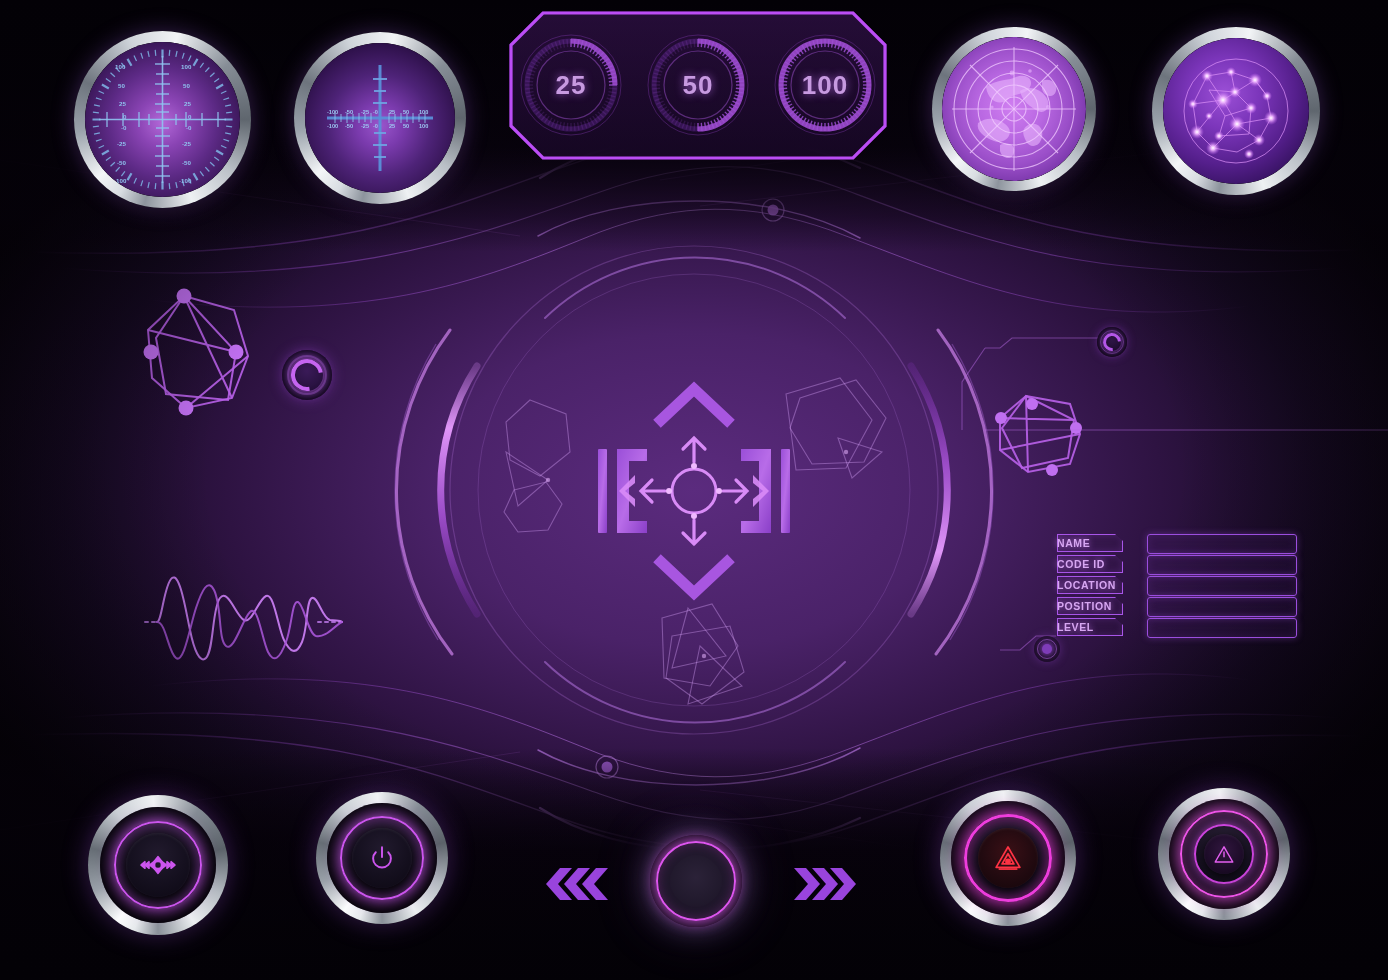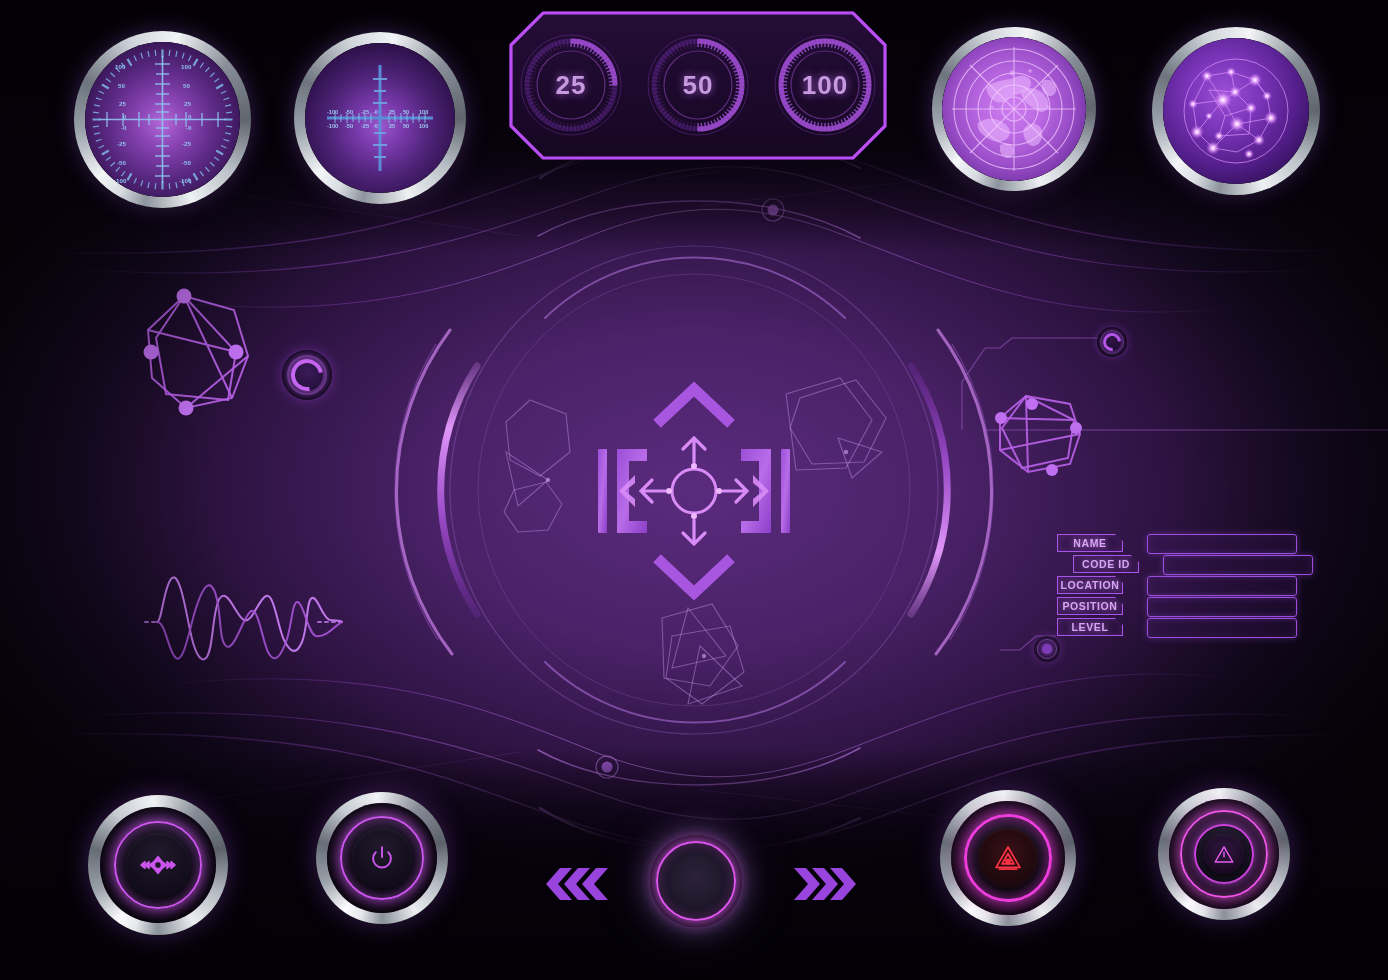--- a/index.html
+++ b/index.html
@@ -74,21 +74,21 @@
   .dial-num{
     position:absolute;font-size:26px;font-weight:bold;color:#c79ae0;
     letter-spacing:1px;text-shadow:0 0 9px rgba(190,110,240,.75);
     width:100%;text-align:center;top:50%;transform:translateY(-50%);
   }
   
   #infopanel{position:absolute;left:1057px;top:534px;width:248px;height:110px;}
   .irow{position:absolute;height:18px;}
   .ilabel{
     position:absolute;left:0;width:66px;height:18px;
-    display:flex;align-items:center;justify-content:center;
+    display:flex;align-items:center;justify-content:flex-start;
     font-size:10.5px;font-weight:bold;color:#d7a6f2;letter-spacing:.6px;
     text-shadow:0 0 6px rgba(200,120,245,.85);
     white-space:nowrap;
   }
   .ilabel .shell{
     position:absolute;inset:0;
     border:1px solid #a855e8;
     clip-path:polygon(0 0, 58px 0, 66px 7px, 66px 18px, 0 18px);
     box-shadow:0 0 7px rgba(168,85,232,.55), inset 0 0 7px rgba(168,85,232,.2);
   }
@@ -850,21 +850,21 @@
   </div>
 
   <div id="infopanel">
       <div class="irow" style="left: 0px; top: 0px; width: 248px;">
         <div class="ilabel">
          <div class="shell"></div>
          <span>NAME</span>
        </div>
        <div class="ivalue"></div>
       </div>
-      <div class="irow" style="left: 0px; top: 21px; width: 248px; margin-left: 16px;">
+      <div class="irow" style="left: 0px; top: 21px; width: 248px;">
         <div class="ilabel">
          <div class="shell"></div>
          <span>CODE  ID</span>
        </div>
        <div class="ivalue"></div>
       </div>
       <div class="irow" style="left: 0px; top: 42px; width: 248px;">
         <div class="ilabel">
          <div class="shell"></div>
          <span>LOCATION</span>

